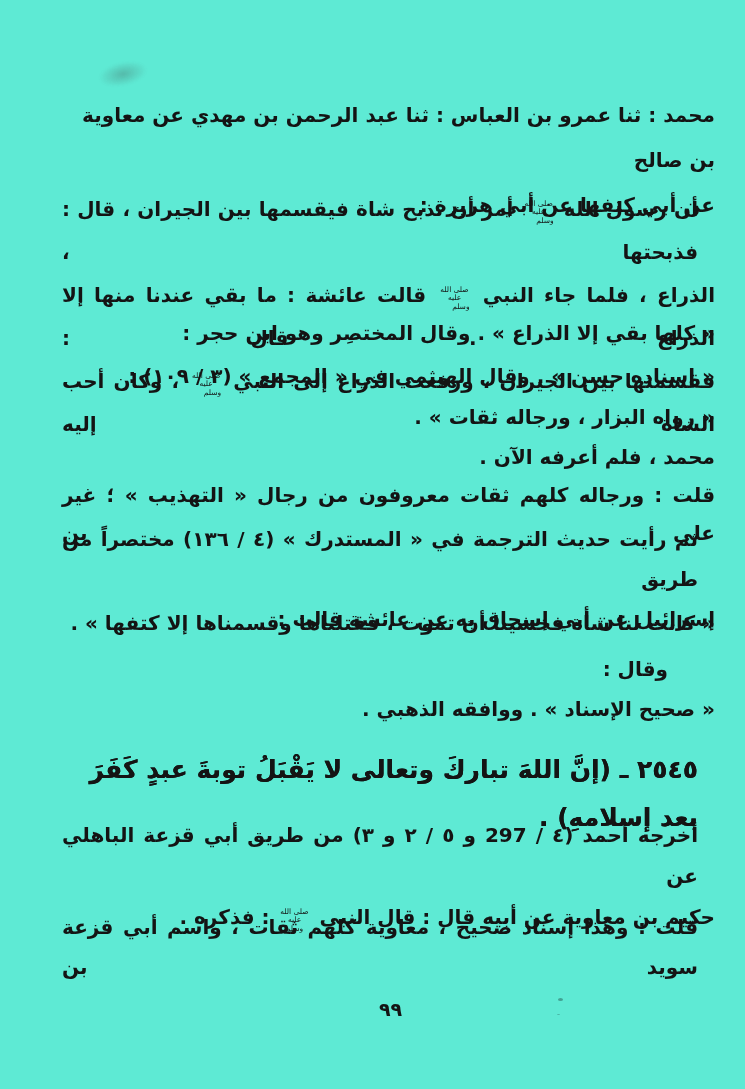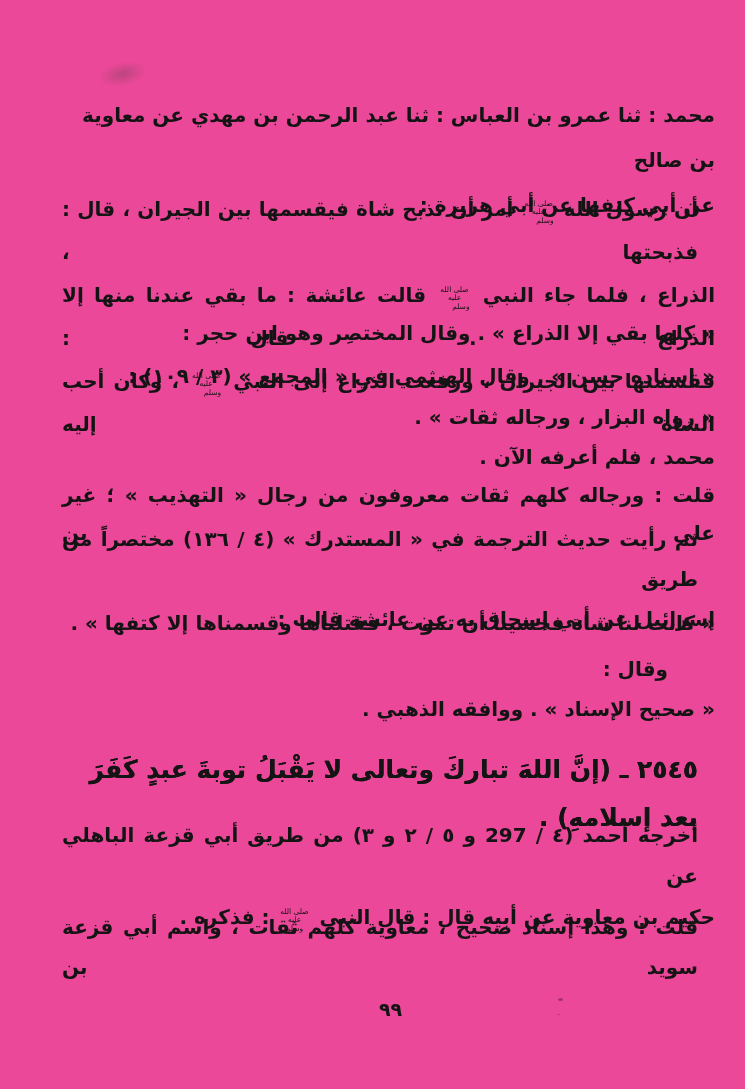--- a/index.html
+++ b/index.html
@@ -1,17 +1,17 @@
 <!DOCTYPE html>
 <html lang="ar"><head>
 <meta charset="utf-8">
 <style>
   html,body{margin:0;padding:0;background:#e8e8e8;}
   .page{
-    position:relative;width:745px;height:1089px;background:#ec4899;
+    position:relative;width:745px;height:1089px;background:#5eead4;
     overflow:hidden;direction:rtl;
     font-family:"DejaVu Sans",sans-serif;
     color:#141414;font-weight:700;font-size:20px;
   }
   .para{position:absolute;right:30px;left:62px;line-height:43px;}
   .line{text-align:right;}
   .line.full{text-align:justify;text-align-last:justify;}
   .line.ind{padding-right:17px;}
   .line.ind-lg{padding-right:47px;}
   

